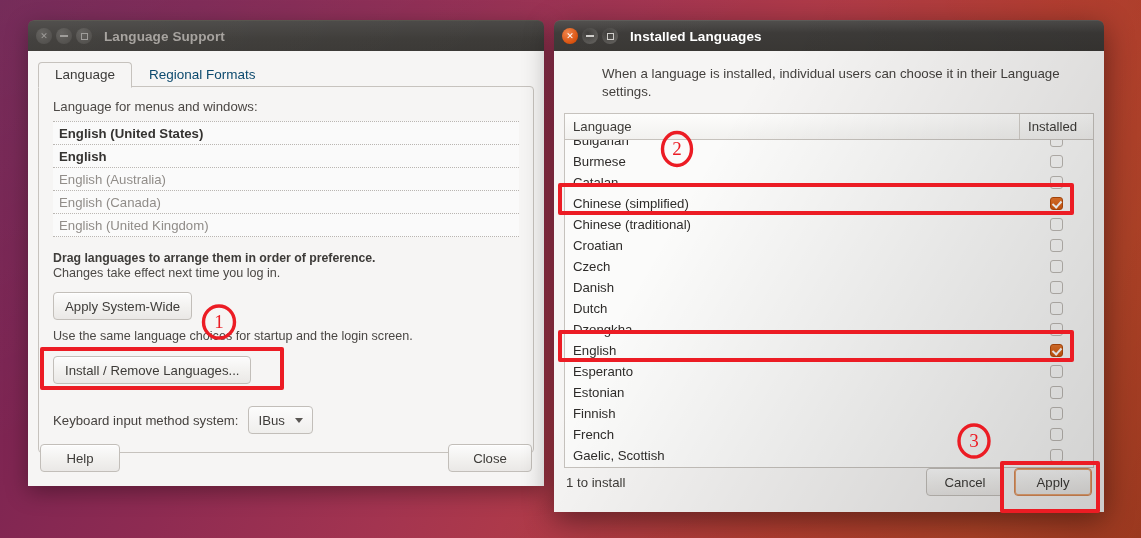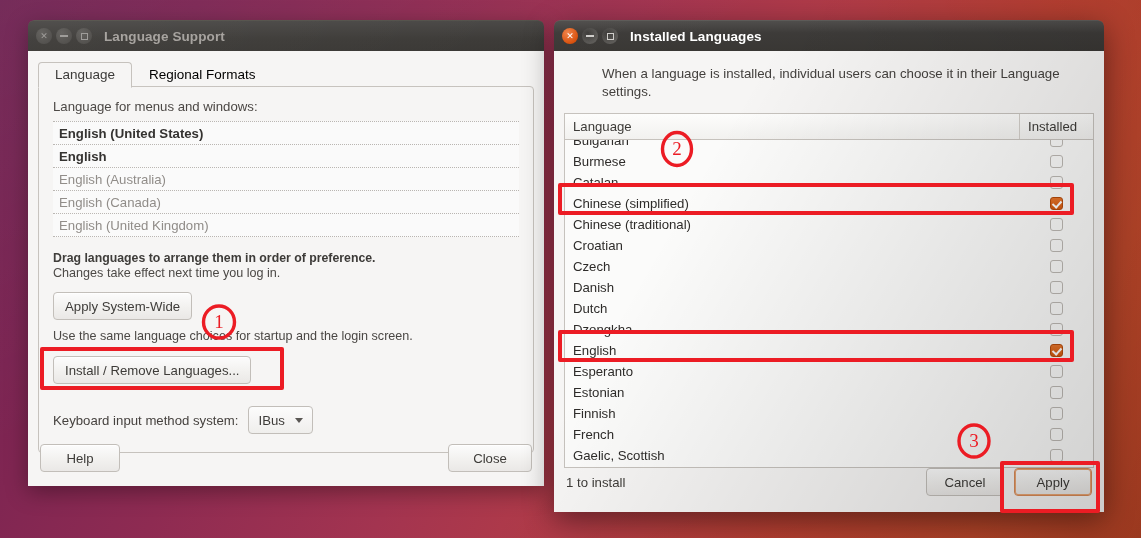--- a/index.html
+++ b/index.html
@@ -86,21 +86,21 @@
     border: 1px solid transparent;
     border-radius: 4px 4px 0 0;
     position: relative; top: 1px;
   }
   .tab.selected {
     background: #f6f5f4;
     border-color: #c6c2bd;
     border-bottom-color: #f6f5f4;
     color: #3c3b39;
   }
-  .tab.unselected { color:#000000; }
+  .tab.unselected { color:#0c4a6e; }
 
   .tabpanel {
     border: 1px solid #c6c2bd;
     border-radius: 0 4px 4px 4px;
     background: #f6f5f4;
     height: 367px;
     margin-top: -1px;
     padding: 12px 14px 0 14px;
     position: relative;
   }

